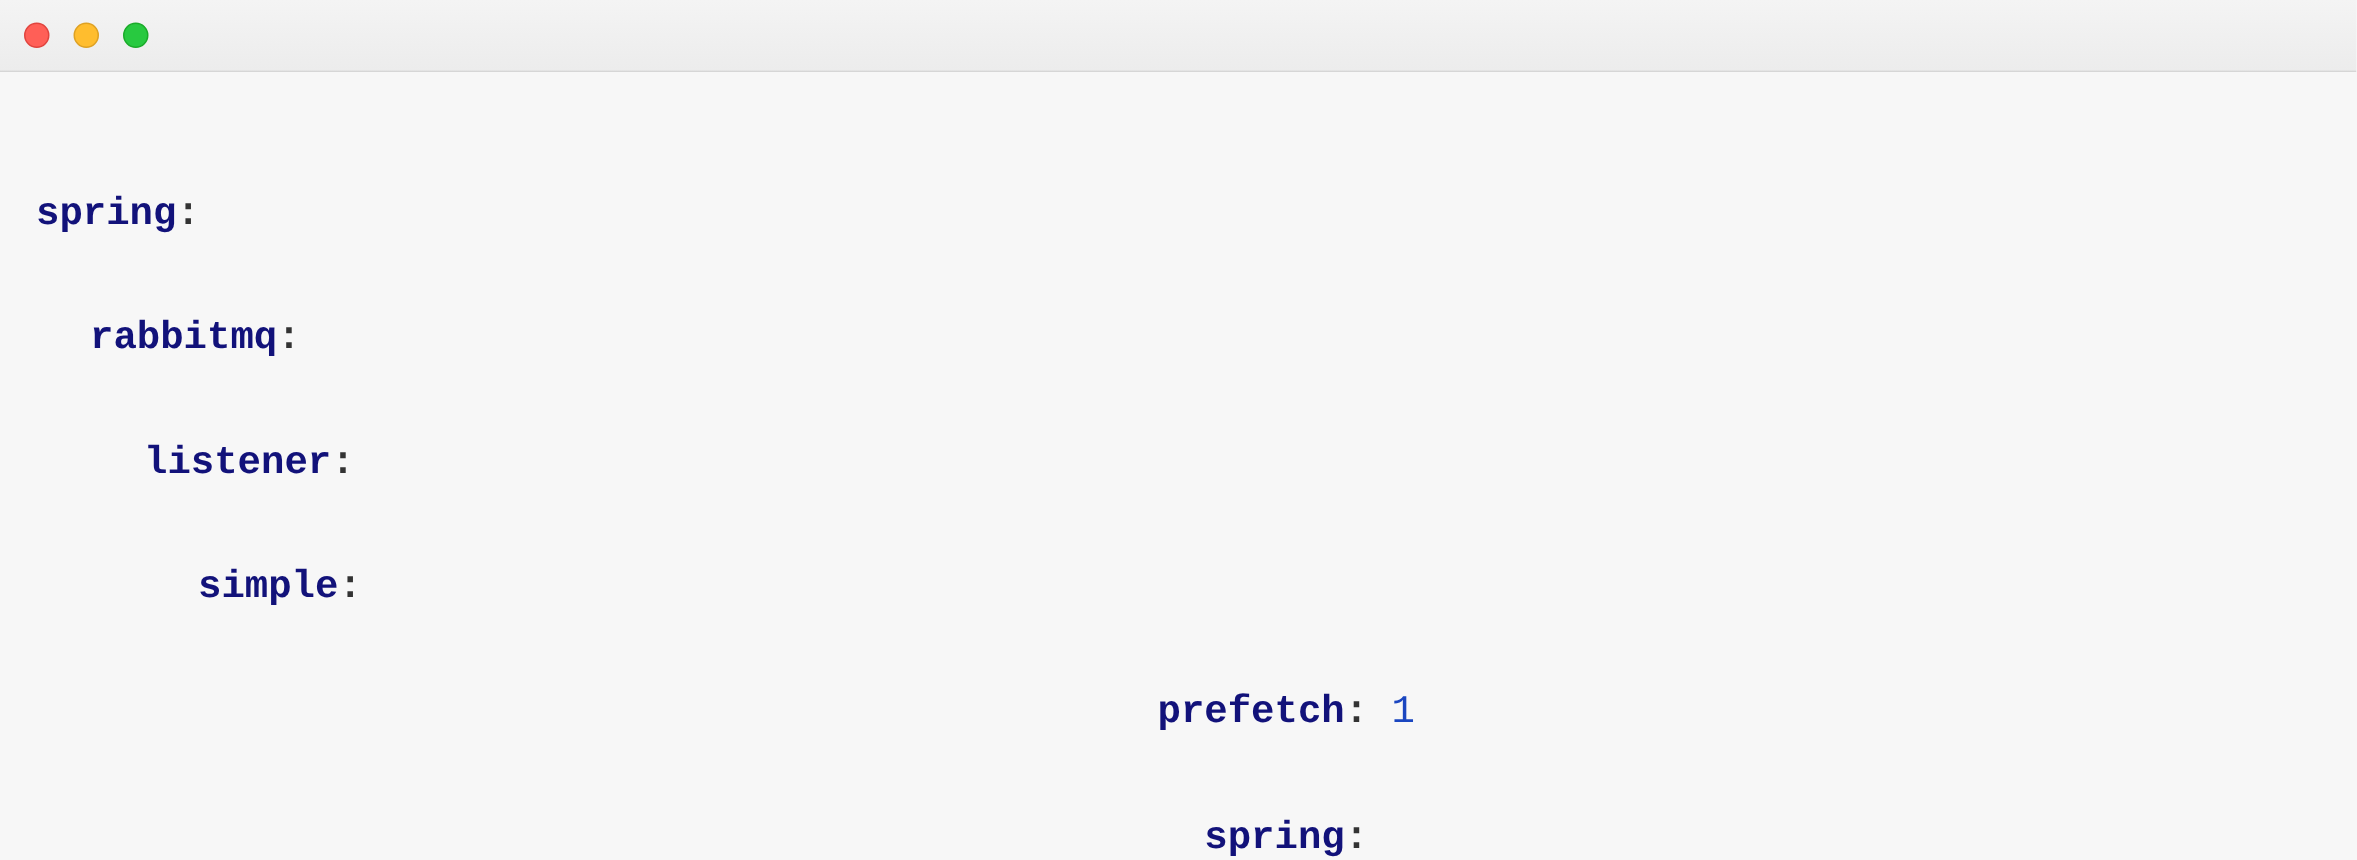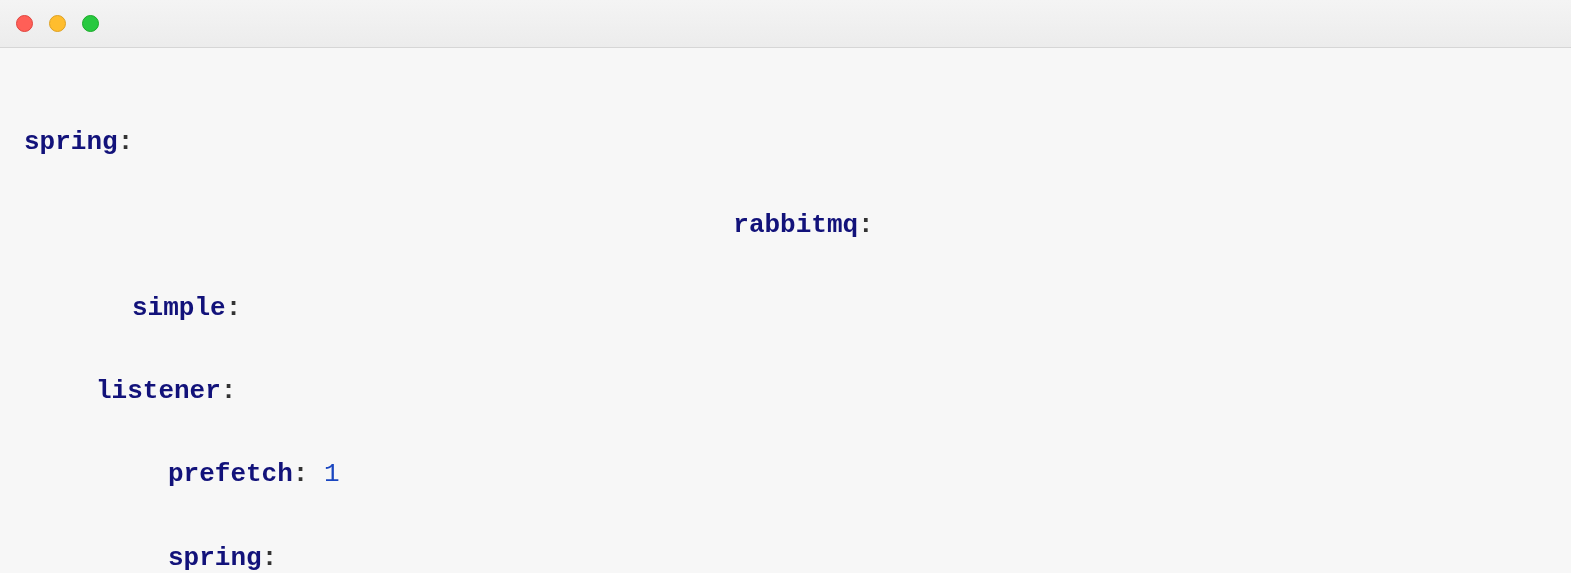--- a/index.html
+++ b/index.html
@@ -52,39 +52,39 @@
       color: #12127a;
       font-weight: bold;
     }
     .yaml-colon {
       color: #333;
       font-weight: bold;
     }
     .yaml-num {
       color: #1a46c0;
     }
-    .indent1 { padding-left: 36px; text-align: center; }
+    .indent1 { padding-left: 36px; }
     .indent2 { padding-left: 72px; }
     .indent3 { padding-left: 108px; }
-    .indent4 { padding-left: 144px; }
+    .indent4 { padding-left: 144px; text-align: center; }
   </style>
 </head>
 <body>
 
 <div class="title-bar">
   <div class="traffic-light traffic-close"></div>
   <div class="traffic-light traffic-minimize"></div>
   <div class="traffic-light traffic-zoom"></div>
 </div>
 
 <div class="code-area">
 <span class="line"><span class="yaml-key">spring</span><span class="yaml-colon">:</span></span>
 <span class="line indent1"><span class="yaml-key">rabbitmq</span><span class="yaml-colon">:</span></span>
+<span class="line indent2"><span class="yaml-key">listener</span><span class="yaml-colon">:</span></span>
 <span class="line indent3"><span class="yaml-key">simple</span><span class="yaml-colon">:</span></span>
-<span class="line indent2"><span class="yaml-key">listener</span><span class="yaml-colon">:</span></span>
 <span class="line indent4"><span class="yaml-key">prefetch</span><span class="yaml-colon">:</span> <span class="yaml-num">1</span></span>
 <span class="line indent4"><span class="yaml-key">spring</span><span class="yaml-colon">:</span></span>
 
 
 
 
 
 </div>
 
 </body></html>

